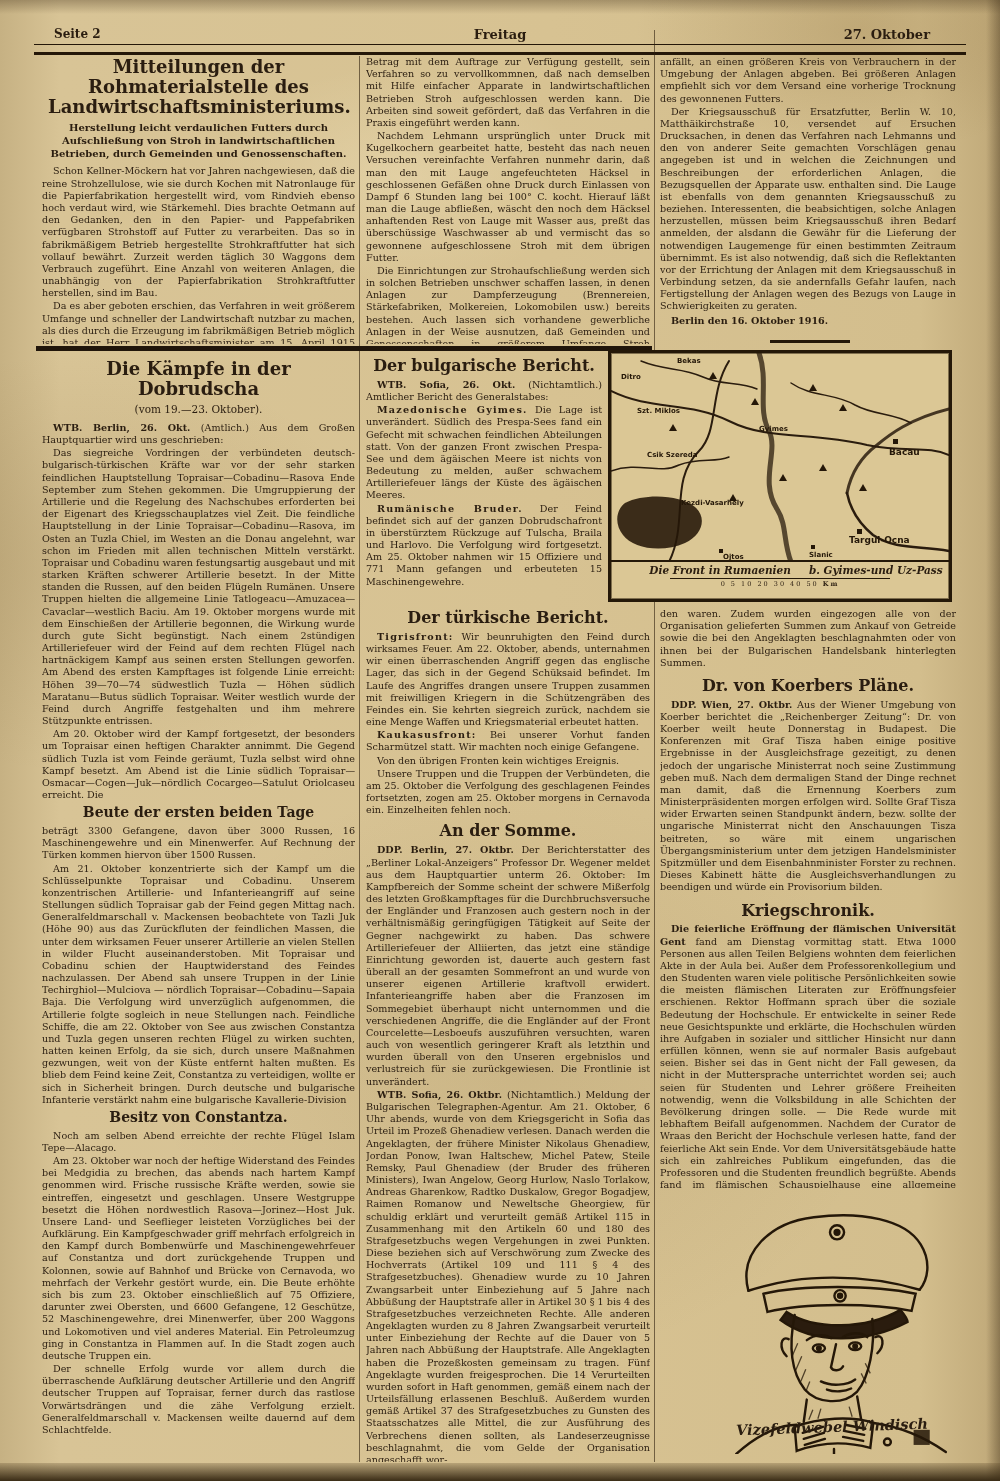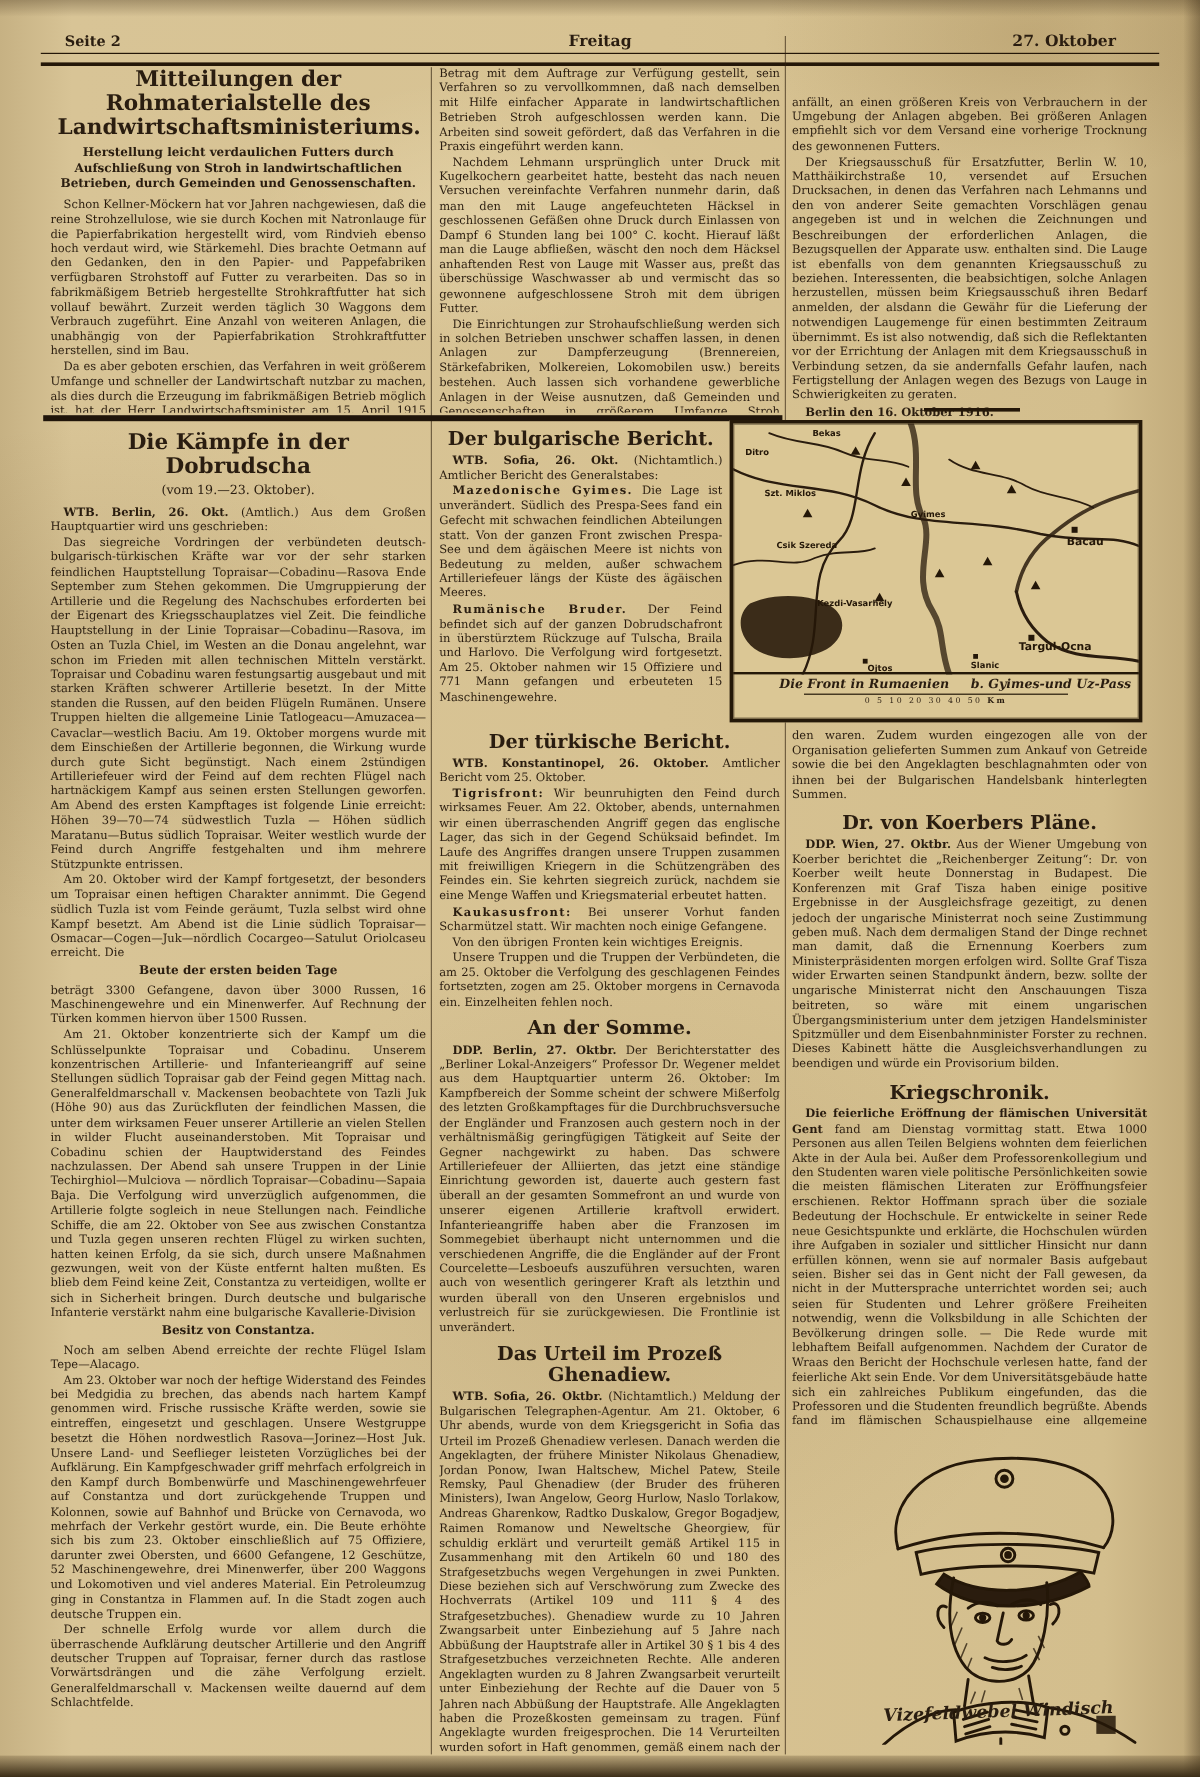--- a/index.html
+++ b/index.html
@@ -29,21 +29,21 @@
 
   .col{position:absolute;text-align:justify;font-size:9.6px;line-height:1.27;overflow:hidden;}
   .p{margin:0 0 1px;text-indent:11px;}
   .p.noind{text-indent:0;}
   .lead{font-weight:bold;}
   .sperr{font-weight:bold;letter-spacing:1.2px;}
   .headline{font-weight:bold;text-align:center;font-size:18px;line-height:1.12;margin:1px 6px 4px;text-indent:0;}
   .headline.small{font-size:16px;}
   .subtitle{font-weight:bold;text-align:center;font-size:10px;line-height:1.3;margin:0 4px 5px;text-indent:0;}
   .subtitle.plain{font-weight:normal;font-size:10.5px;}
-  .subhead{font-weight:bold;text-align:center;font-size:10px;margin:3px 0;text-indent:0;}
+  .subhead{font-weight:bold;text-align:center;font-size:14px;margin:3px 0;text-indent:0;}
   .dateline{font-weight:bold;text-indent:11px;margin-top:2px;}
 
   .map{position:absolute;left:608px;top:350px;width:344px;height:252px;box-sizing:border-box;
     background:#dbc795;border:3px solid #241808;box-shadow:inset 0 0 0 1px rgba(36,24,8,.5);padding-left:12px;}
   .map svg{position:absolute;left:0;top:0;}
   .map-label{position:absolute;font-size:7px;font-weight:bold;color:#241708;white-space:nowrap;font-family:"DejaVu Sans",sans-serif;}
   .map-label.big{font-size:9px;}
   .map-caption{position:absolute;left:0;right:0;bottom:0;height:37px;border-top:2px solid #241808;
     text-align:center;}
   .map-caption .cap-line{font-style:italic;font-weight:bold;font-size:10.5px;margin-top:2px;margin-left:32px;}
@@ -75,21 +75,21 @@
     <p class="p">Schon Kellner-Möckern hat vor Jahren nachgewiesen, daß die reine Strohzellulose, wie sie durch Kochen mit Natronlauge für die Papierfabrikation hergestellt wird, vom Rindvieh ebenso hoch verdaut wird, wie Stärkemehl. Dies brachte Oetmann auf den Gedanken, den in den Papier- und Pappefabriken verfügbaren Strohstoff auf Futter zu verarbeiten. Das so in fabrikmäßigem Betrieb hergestellte Strohkraftfutter hat sich vollauf bewährt. Zurzeit werden täglich 30 Waggons dem Verbrauch zugeführt. Eine Anzahl von weiteren Anlagen, die unabhängig von der Papierfabrikation Strohkraftfutter herstellen, sind im Bau.</p>
     <p class="p">Da es aber geboten erschien, das Verfahren in weit größerem Umfange und schneller der Landwirtschaft nutzbar zu machen, als dies durch die Erzeugung im fabrikmäßigen Betrieb möglich ist, hat der Herr Landwirtschaftsminister am 15. April 1915 dem Professor Franz Lehmann in Göttingen, der die Frage seit 20 Jahren bearbeitet, einen namhaften</p>
   </div>
 
   <div class="col" style="left:366px;top:56px;width:284px;height:288px;">
     <p class="p noind">Betrag mit dem Auftrage zur Verfügung gestellt, sein Verfahren so zu vervollkommnen, daß nach demselben mit Hilfe einfacher Apparate in landwirtschaftlichen Betrieben Stroh aufgeschlossen werden kann. Die Arbeiten sind soweit gefördert, daß das Verfahren in die Praxis eingeführt werden kann.</p>
     <p class="p">Nachdem Lehmann ursprünglich unter Druck mit Kugelkochern gearbeitet hatte, besteht das nach neuen Versuchen vereinfachte Verfahren nunmehr darin, daß man den mit Lauge angefeuchteten Häcksel in geschlossenen Gefäßen ohne Druck durch Einlassen von Dampf 6 Stunden lang bei 100° C. kocht. Hierauf läßt man die Lauge abfließen, wäscht den noch dem Häcksel anhaftenden Rest von Lauge mit Wasser aus, preßt das überschüssige Waschwasser ab und vermischt das so gewonnene aufgeschlossene Stroh mit dem übrigen Futter.</p>
     <p class="p">Die Einrichtungen zur Strohaufschließung werden sich in solchen Betrieben unschwer schaffen lassen, in denen Anlagen zur Dampferzeugung (Brennereien, Stärkefabriken, Molkereien, Lokomobilen usw.) bereits bestehen. Auch lassen sich vorhandene gewerbliche Anlagen in der Weise ausnutzen, daß Gemeinden und Genossenschaften in größerem Umfange Stroh aufschließen und das gewonnene Futter, so wie es</p>
   </div>
 
-  <div class="col" style="left:660px;top:56px;width:296px;height:292px;margin-top:24px;">
+  <div class="col" style="left:660px;top:56px;width:296px;height:292px;">
     <p class="p noind">anfällt, an einen größeren Kreis von Verbrauchern in der Umgebung der Anlagen abgeben. Bei größeren Anlagen empfiehlt sich vor dem Versand eine vorherige Trocknung des gewonnenen Futters.</p>
     <p class="p">Der Kriegsausschuß für Ersatzfutter, Berlin W. 10, Matthäikirchstraße 10, versendet auf Ersuchen Drucksachen, in denen das Verfahren nach Lehmanns und den von anderer Seite gemachten Vorschlägen genau angegeben ist und in welchen die Zeichnungen und Beschreibungen der erforderlichen Anlagen, die Bezugsquellen der Apparate usw. enthalten sind. Die Lauge ist ebenfalls von dem genannten Kriegsausschuß zu beziehen. Interessenten, die beabsichtigen, solche Anlagen herzustellen, müssen beim Kriegsausschuß ihren Bedarf anmelden, der alsdann die Gewähr für die Lieferung der notwendigen Laugemenge für einen bestimmten Zeitraum übernimmt. Es ist also notwendig, daß sich die Reflektanten vor der Errichtung der Anlagen mit dem Kriegsausschuß in Verbindung setzen, da sie andernfalls Gefahr laufen, nach Fertigstellung der Anlagen wegen des Bezugs von Lauge in Schwierigkeiten zu geraten.</p>
     <p class="p dateline">Berlin den 16. Oktober 1916.</p>
   </div>
   <div class="smallrule" style="left:770px;top:340px;width:80px;"></div>
 
   <div class="hbar" style="left:36px;top:346px;width:616px;height:5px;"></div>
 
   <div class="col" style="left:42px;top:358px;width:313px;height:1102px;">
     <div class="headline">Die Kämpfe in der Dobrudscha</div>
@@ -154,28 +154,26 @@
     <span class="map-label" style="left:198px;top:198px;">Slanic</span>
     <span class="map-label" style="left:112px;top:200px;">Ojtos</span>
     <div class="map-caption">
       <div class="cap-line"><span>Die Front in Rumaenien</span><span class="gap"></span><span>b. Gyimes-und Uz-Pass</span></div>
       <span class="scale"><span>0  5  10    20    30    40    50</span> <b>Km</b></span>
     </div>
   </div>
 
   <div class="col" style="left:366px;top:608px;width:284px;height:854px;">
     <div class="headline small">Der türkische Bericht.</div>
-    <p class="p"><b class="lead">WTB. Konstantinopel, 26. Oktober.</b><span> Amtlicher Bericht vom 25. Oktober.</span></p>
     <p class="p"><span class="sperr">Tigrisfront:</span><span> Wir beunruhigten den Feind durch wirksames Feuer. Am 22. Oktober, abends, unternahmen wir einen überraschenden Angriff gegen das englische Lager, das sich in der Gegend Schüksaid befindet. Im Laufe des Angriffes drangen unsere Truppen zusammen mit freiwilligen Kriegern in die Schützengräben des Feindes ein. Sie kehrten siegreich zurück, nachdem sie eine Menge Waffen und Kriegsmaterial erbeutet hatten.</span></p>
     <p class="p"><span class="sperr">Kaukasusfront:</span><span> Bei unserer Vorhut fanden Scharmützel statt. Wir machten noch einige Gefangene.</span></p>
     <p class="p">Von den übrigen Fronten kein wichtiges Ereignis.</p>
     <p class="p">Unsere Truppen und die Truppen der Verbündeten, die am 25. Oktober die Verfolgung des geschlagenen Feindes fortsetzten, zogen am 25. Oktober morgens in Cernavoda ein. Einzelheiten fehlen noch.</p>
     <div class="headline small" style="margin-top:6px;">An der Somme.</div>
     <p class="p"><b class="lead">DDP. Berlin, 27. Oktbr.</b><span> Der Berichterstatter des „Berliner Lokal-Anzeigers“ Professor Dr. Wegener meldet aus dem Hauptquartier unterm 26. Oktober: Im Kampfbereich der Somme scheint der schwere Mißerfolg des letzten Großkampftages für die Durchbruchsversuche der Engländer und Franzosen auch gestern noch in der verhältnismäßig geringfügigen Tätigkeit auf Seite der Gegner nachgewirkt zu haben. Das schwere Artilleriefeuer der Alliierten, das jetzt eine ständige Einrichtung geworden ist, dauerte auch gestern fast überall an der gesamten Sommefront an und wurde von unserer eigenen Artillerie kraftvoll erwidert. Infanterieangriffe haben aber die Franzosen im Sommegebiet überhaupt nicht unternommen und die verschiedenen Angriffe, die die Engländer auf der Front Courcelette—Lesboeufs auszuführen versuchten, waren auch von wesentlich geringerer Kraft als letzthin und wurden überall von den Unseren ergebnislos und verlustreich für sie zurückgewiesen. Die Frontlinie ist unverändert.</span></p>
-    <div class="headline small" style="margin-top:6px;">Das Urteil im Prozeß Ghenadiew.</div>
     <p class="p"><b class="lead">WTB. Sofia, 26. Oktbr.</b><span> (Nichtamtlich.) Meldung der Bulgarischen Telegraphen-Agentur. Am 21. Oktober, 6 Uhr abends, wurde von dem Kriegsgericht in Sofia das Urteil im Prozeß Ghenadiew verlesen. Danach werden die Angeklagten, der frühere Minister Nikolaus Ghenadiew, Jordan Ponow, Iwan Haltschew, Michel Patew, Steile Remsky, Paul Ghenadiew (der Bruder des früheren Ministers), Iwan Angelow, Georg Hurlow, Naslo Torlakow, Andreas Gharenkow, Radtko Duskalow, Gregor Bogadjew, Raimen Romanow und Neweltsche Gheorgiew, für schuldig erklärt und verurteilt gemäß Artikel 115 in Zusammenhang mit den Artikeln 60 und 180 des Strafgesetzbuchs wegen Vergehungen in zwei Punkten. Diese beziehen sich auf Verschwörung zum Zwecke des Hochverrats (Artikel 109 und 111 § 4 des Strafgesetzbuches). Ghenadiew wurde zu 10 Jahren Zwangsarbeit unter Einbeziehung auf 5 Jahre nach Abbüßung der Hauptstrafe aller in Artikel 30 § 1 bis 4 des Strafgesetzbuches verzeichneten Rechte. Alle anderen Angeklagten wurden zu 8 Jahren Zwangsarbeit verurteilt unter Einbeziehung der Rechte auf die Dauer von 5 Jahren nach Abbüßung der Hauptstrafe. Alle Angeklagten haben die Prozeßkosten gemeinsam zu tragen. Fünf Angeklagte wurden freigesprochen. Die 14 Verurteilten wurden sofort in Haft genommen, gemäß einem nach der Urteilsfällung erlassenen Beschluß. Außerdem wurden gemäß Artikel 37 des Strafgesetzbuches zu Gunsten des Staatsschatzes alle Mittel, die zur Ausführung des Verbrechens dienen sollten, als Landeserzeugnisse beschlagnahmt, die vom Gelde der Organisation angeschafft wor-</span></p>
   </div>
 
   <div class="col" style="left:660px;top:608px;width:296px;height:580px;">
     <p class="p noind">den waren. Zudem wurden eingezogen alle von der Organisation gelieferten Summen zum Ankauf von Getreide sowie die bei den Angeklagten beschlagnahmten oder von ihnen bei der Bulgarischen Handelsbank hinterlegten Summen.</p>
     <div class="headline small" style="margin-top:8px;">Dr. von Koerbers Pläne.</div>
     <p class="p"><b class="lead">DDP. Wien, 27. Oktbr.</b><span> Aus der Wiener Umgebung von Koerber berichtet die „Reichenberger Zeitung“: Dr. von Koerber weilt heute Donnerstag in Budapest. Die Konferenzen mit Graf Tisza haben einige positive Ergebnisse in der Ausgleichsfrage gezeitigt, zu denen jedoch der ungarische Ministerrat noch seine Zustimmung geben muß. Nach dem dermaligen Stand der Dinge rechnet man damit, daß die Ernennung Koerbers zum Ministerpräsidenten morgen erfolgen wird. Sollte Graf Tisza wider Erwarten seinen Standpunkt ändern, bezw. sollte der ungarische Ministerrat nicht den Anschauungen Tisza beitreten, so wäre mit einem ungarischen Übergangsministerium unter dem jetzigen Handelsminister Spitzmüller und dem Eisenbahnminister Forster zu rechnen. Dieses Kabinett hätte die Ausgleichsverhandlungen zu beendigen und würde ein Provisorium bilden.</span></p>
     <div class="headline small" style="margin-top:8px;">Kriegschronik.</div>
     <p class="p"><b class="lead">Die feierliche Eröffnung der flämischen Universität Gent</b><span> fand am Dienstag vormittag statt. Etwa 1000 Personen aus allen Teilen Belgiens wohnten dem feierlichen Akte in der Aula bei. Außer dem Professorenkollegium und den Studenten waren viele politische Persönlichkeiten sowie die meisten flämischen Literaten zur Eröffnungsfeier erschienen. Rektor Hoffmann sprach über die soziale Bedeutung der Hochschule. Er entwickelte in seiner Rede neue Gesichtspunkte und erklärte, die Hochschulen würden ihre Aufgaben in sozialer und sittlicher Hinsicht nur dann erfüllen können, wenn sie auf normaler Basis aufgebaut seien. Bisher sei das in Gent nicht der Fall gewesen, da nicht in der Muttersprache unterrichtet worden sei; auch seien für Studenten und Lehrer größere Freiheiten notwendig, wenn die Volksbildung in alle Schichten der Bevölkerung dringen solle. — Die Rede wurde mit lebhaftem Beifall aufgenommen. Nachdem der Curator de Wraas den Bericht der Hochschule verlesen hatte, fand der feierliche Akt sein Ende. Vor dem Universitätsgebäude hatte sich ein zahlreiches Publikum eingefunden, das die Professoren und die Studenten freundlich begrüßte. Abends fand im flämischen Schauspielhause eine allgemeine Versammlung statt, in der auf die Bedeutung der flämischen Hochschule für das flämische Volk hingewiesen wurde. Am Mittwoch nahmen die Vorlesungen ihren Anfang.</span></p>
   </div>

